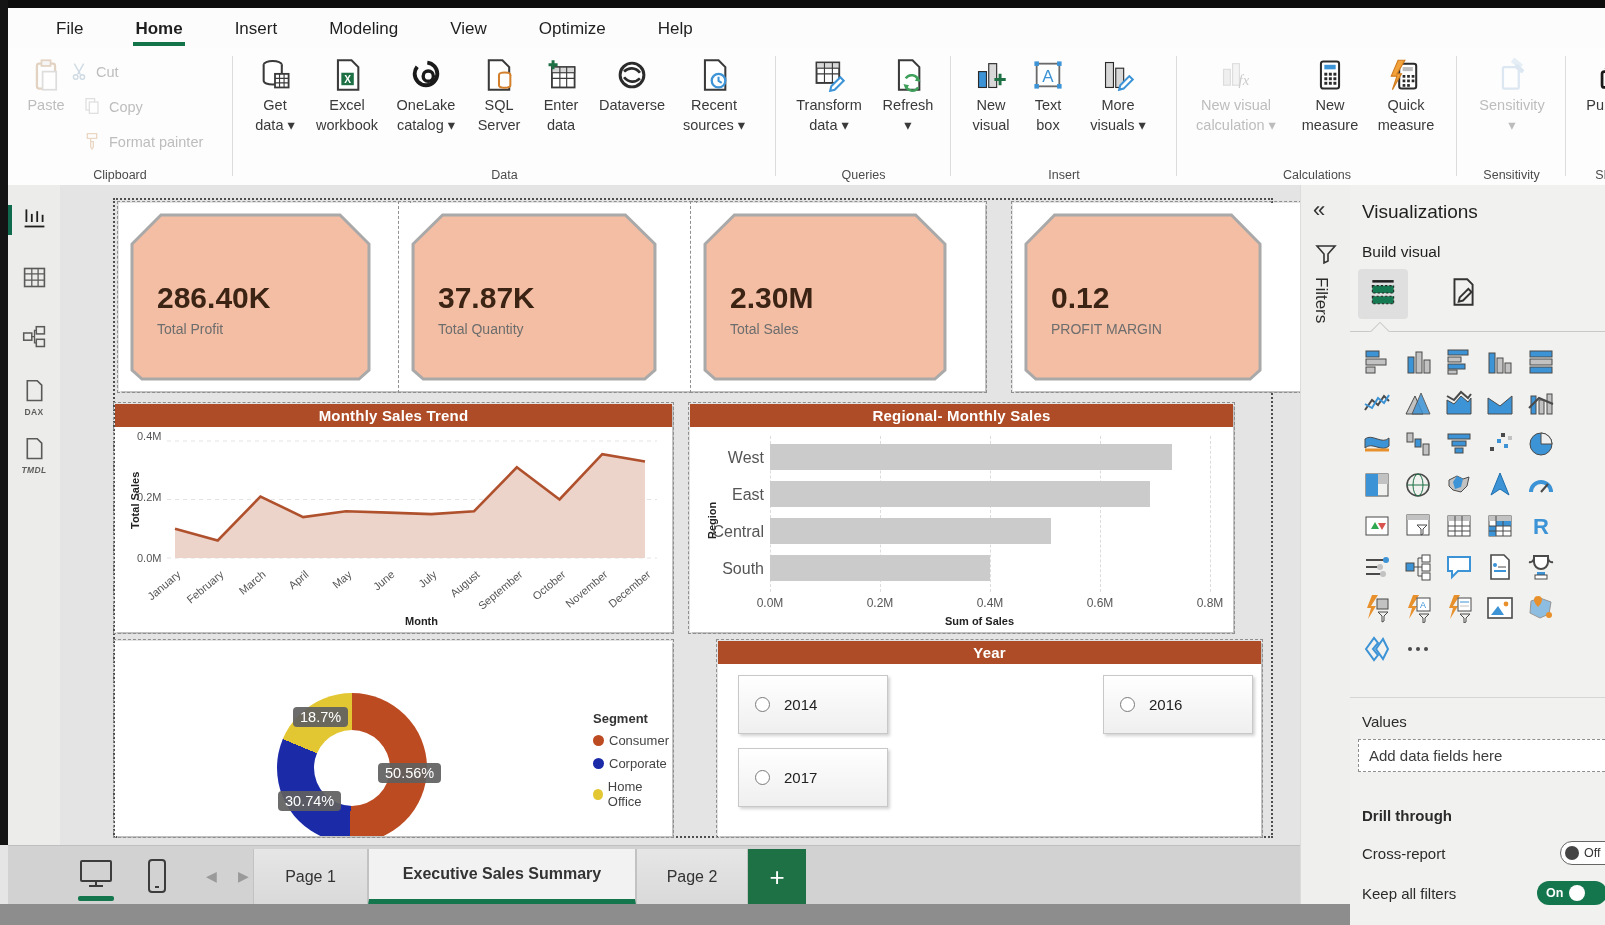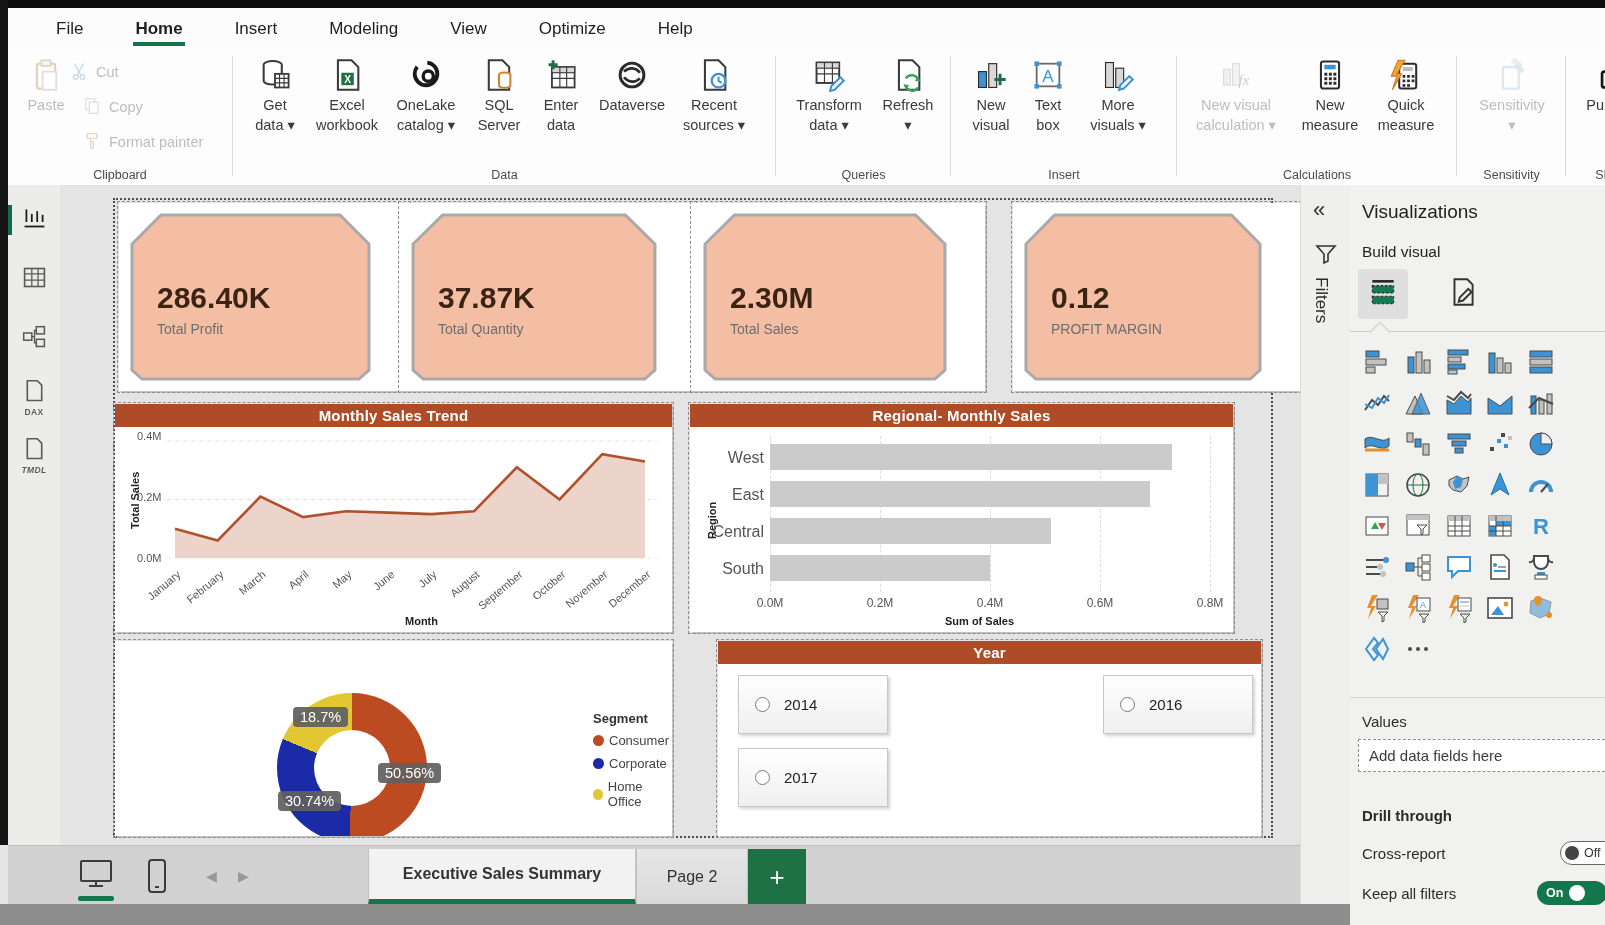--- a/index.html
+++ b/index.html
@@ -906,20 +906,23 @@
     </div>
     <div class="dev-underline"></div>
     <div class="dev-ico" style="left:138px;">
       <svg width="22" height="36" viewBox="0 0 22 36">
           <rect x="3" y="2" width="16" height="32" rx="3" fill="none" stroke="#3c3c3c" stroke-width="2"></rect>
           <line x1="9" y1="29" x2="13" y2="29" stroke="#3c3c3c" stroke-width="2"></line>
         </svg>
     </div>
     <div class="chev" style="left:198px;">◀</div>
     <div class="chev" style="left:230px;">▶</div>
+    <div class="ptab" style="left:245px;width:115px;">
+      <span>Page 1</span>
+    </div>
     <div class="ptab active" style="left:360px;width:268px;">
       <span>Executive Sales Summary</span>
     </div>
     <div class="ptab" style="left:628px;width:112px;">
       <span>Page 2</span>
     </div>
     <div class="addpage" style="left:740px;">
       <span>+</span>
     </div>
   </div>

